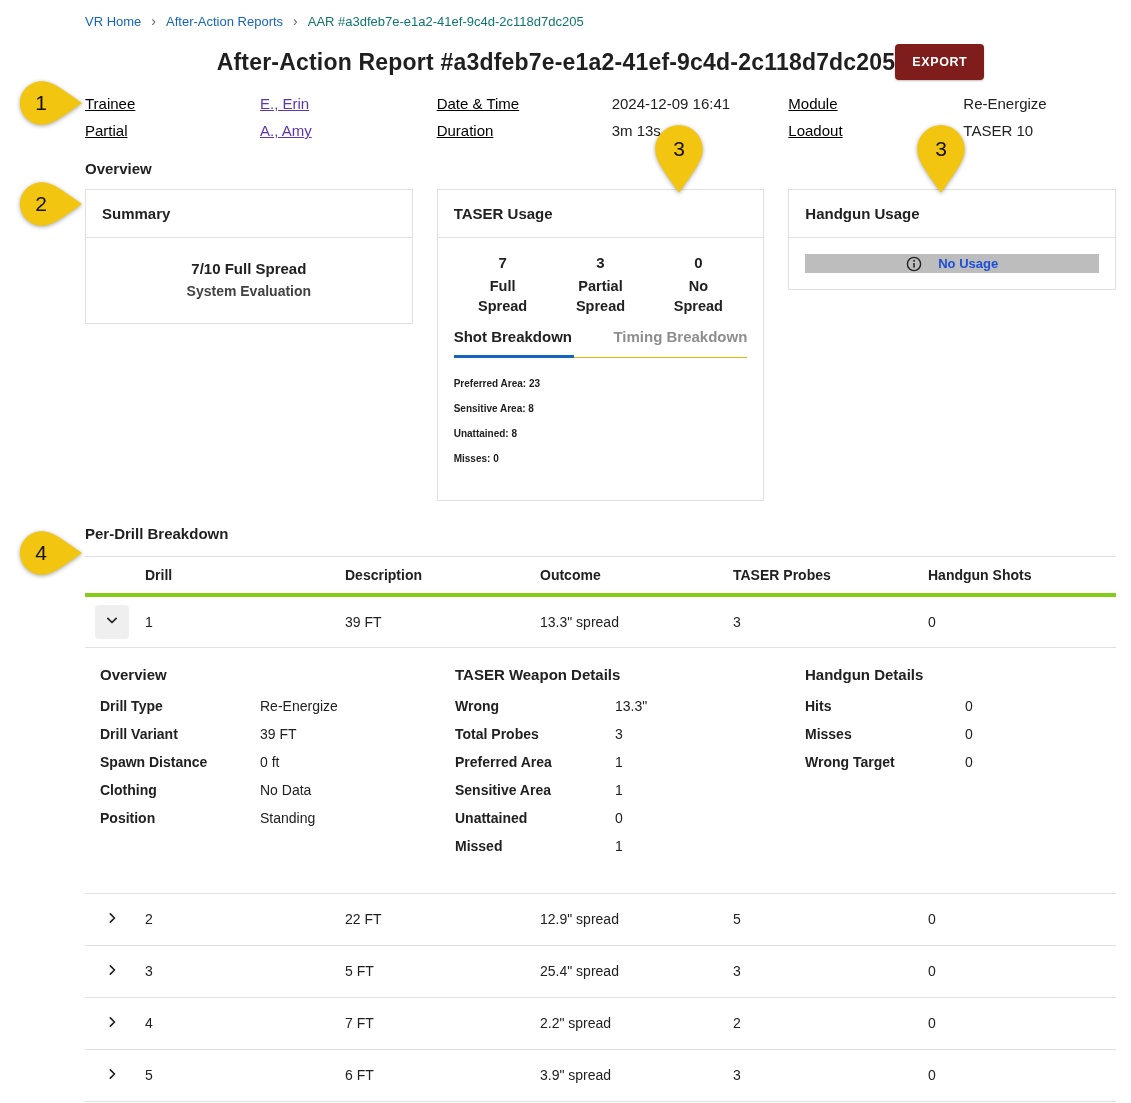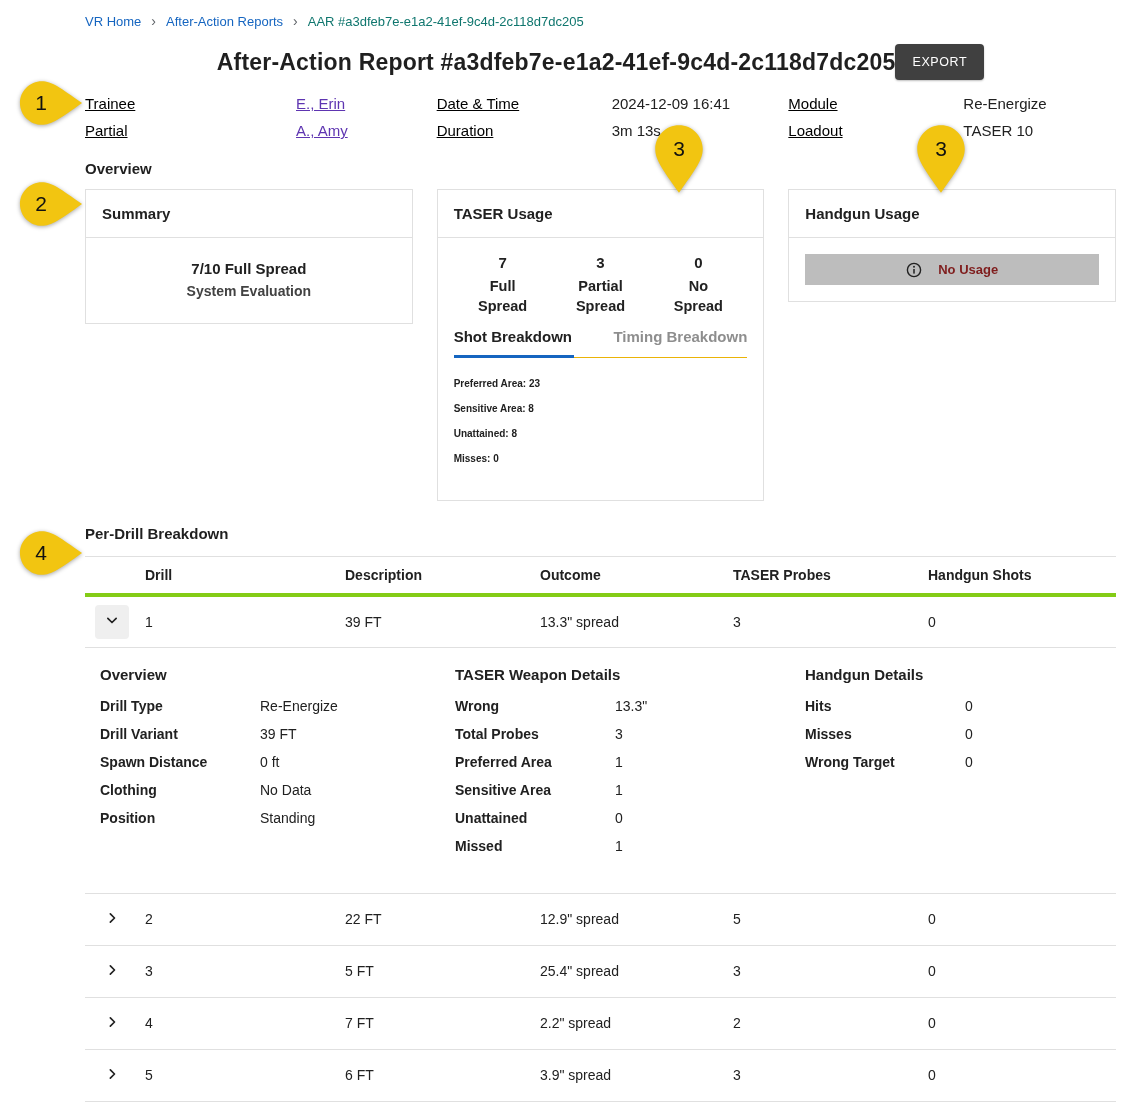--- a/index.html
+++ b/index.html
@@ -13,32 +13,32 @@
   
   .breadcrumb { font-size:13px; display:flex; align-items:center; gap:10px; }
   .breadcrumb a { color:#1565c0; text-decoration:none; cursor:pointer; }
   .breadcrumb .sep { color:#5f6368; font-size:14px; }
   .breadcrumb .current { color:#0f766e; }
 
   
   .title-row { margin-top:15px; display:flex; align-items:center; justify-content:center; }
   h1 { font-size:23px; font-weight:bold; color:#1f1f1f; letter-spacing:0.2px; }
   .export-btn {
-    background:#404040; color:#fff; border:none; border-radius:4px;
-    font-family:"Liberation Sans",sans-serif; font-size:12.5px; font-weight:normal;
+    background:#7f1d1d; color:#fff; border:none; border-radius:4px;
+    font-family:"Liberation Sans",sans-serif; font-size:12.5px; font-weight:bold;
     letter-spacing:0.6px; padding:11px 17px; cursor:pointer;
     box-shadow:0 1px 2px rgba(0,0,0,0.25);
   }
 
   
   .meta-grid { margin-top:14px; display:grid; grid-template-columns:1fr 1fr 1fr; column-gap:24px; }
   .meta-group { display:grid; grid-template-columns:175px 1fr; row-gap:8px; font-size:15px; line-height:19px; }
   .meta-label { color:#000000;text-decoration:underline; }
   .meta-value { color:#212121; }
-  .person-link { color:#5e35b1; text-decoration:underline; cursor:pointer;margin-left:36px; }
+  .person-link { color:#5e35b1; text-decoration:underline; cursor:pointer; }
 
   
   .section-title { margin-top:20px; font-size:15px; font-weight:bold; color:#1f1f1f; }
   .cards { margin-top:12px; display:flex; gap:24px; align-items:flex-start; }
   .card { flex:1; border:1px solid #e0e0e0; background:#fff; }
   .card-header { padding:15px 16px; font-size:15px; font-weight:bold; border-bottom:1px solid #e0e0e0; }
   .summary-body { padding:22px 16px 24px; text-align:center; }
   .summary-primary { font-size:15px; font-weight:bold; }
   .summary-secondary { margin-top:6px; font-size:14px; font-weight:bold; color:#424242; }
 
@@ -49,22 +49,22 @@
   .stat-label { margin-top:5px; font-size:14.5px; font-weight:bold; line-height:20px; padding:0 18px; }
   .tabs { display:flex; margin-top:6px; align-items:flex-end; }
   .tab { font-size:15px; font-weight:bold; cursor:pointer; }
   .tab.active { color:#212121; padding:6px 2px 10px 0; border-bottom:3px solid #1565c0; }
   .tab.inactive { flex:1; color:#8e8e8e; text-align:right; padding:6px 0 12px; border-bottom:1px solid #eab308; }
   .breakdown-list { padding:20px 0 6px; }
   .breakdown-item { font-size:10px; margin-bottom:14px;font-weight:bold; }
 
   .handgun-body { padding:16px; }
   .no-usage-bar {
-    background:#bdbdbd; height:31px; display:flex; align-items:center; justify-content:center;
-    gap:16px; font-size:13px; font-weight:bold; color:#7f1d1d;
+    background:#bdbdbd; height:19px; display:flex; align-items:center; justify-content:center;
+    gap:16px; font-size:13px; font-weight:bold; color:#1d4ed8;
   }
 
   
   .drill-table { margin-top:14px; width:100%; border-collapse:collapse; }
   .drill-table col.c-expand { width:60px; }
   .drill-table col.c-drill { width:200px; }
   .drill-table col.c-desc { width:195px; }
   .drill-table col.c-outcome { width:193px; }
   .drill-table col.c-probes { width:195px; }
   .drill-table th {

